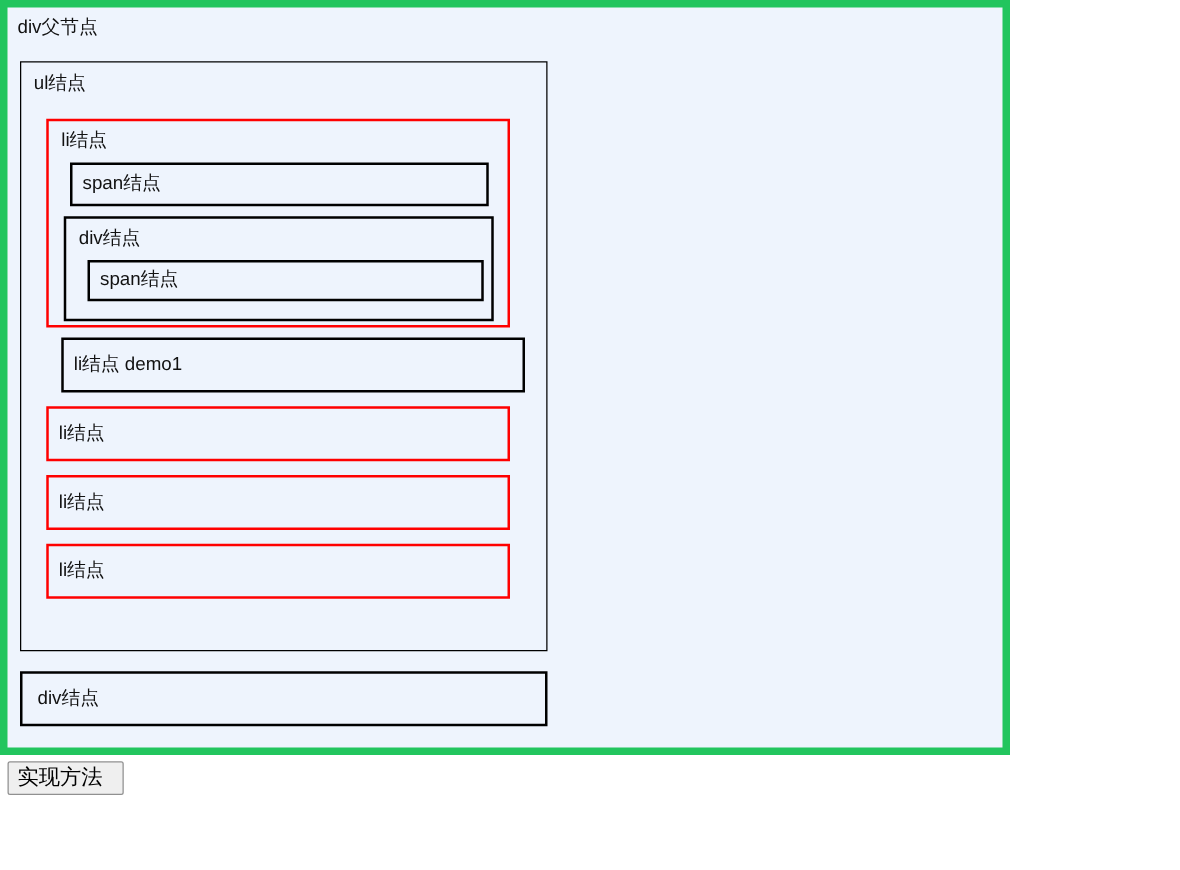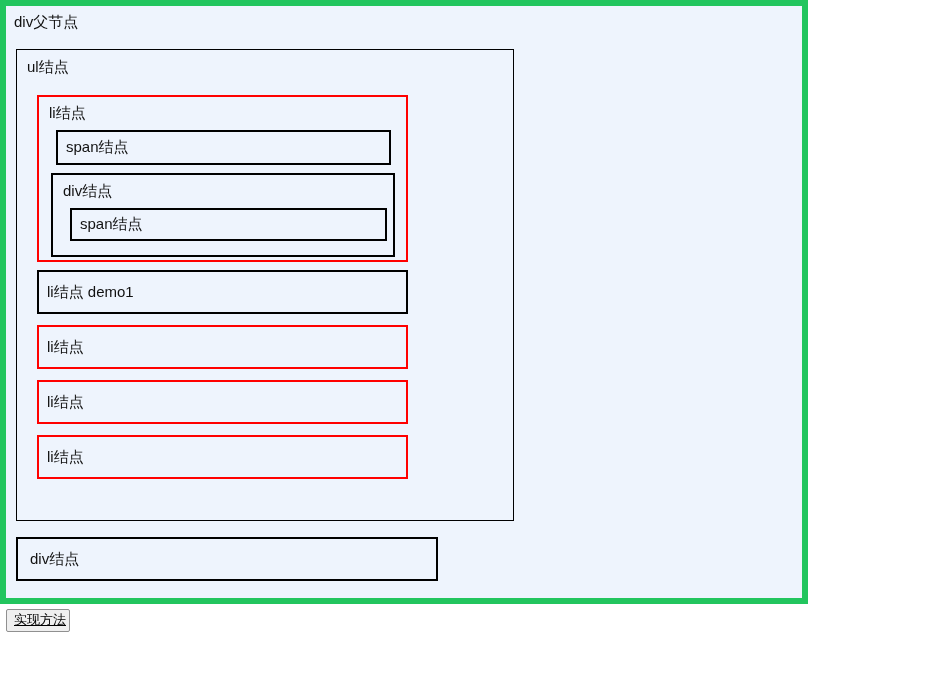--- a/index.html
+++ b/index.html
@@ -32,21 +32,21 @@
     display: block;
     line-height: 1.35;
     white-space: nowrap;
   }
 
   
   .ul-node {
     position: absolute;
     left: 10px;
     top: 43px;
-    width: 498px;
+    width: 422px;
     height: 472px;
     box-sizing: border-box;
     border: 1px solid #000000;
     background: #eef4fd;
     padding: 7px 0 0 10px;
   }
 
   
   .li-node-nested {
     position: absolute;
@@ -96,21 +96,21 @@
   
   .li-plain {
     position: absolute;
     left: 20px;
     width: 371px;
     height: 44px;
     box-sizing: border-box;
     background: #eef4fd;
     padding: 10px 0 0 8px;
   }
-  .li-plain.black { border: 2px solid #000000; }
+  .li-plain.black { border: 2px solid #000000; margin-left: 12px; }
   .li-plain.red   { border: 2px solid #ff0000; }
 
   .li-pos-1 { top: 220px; }
   .li-pos-2 { top: 275px; }
   .li-pos-3 { top: 330px; }
   .li-pos-4 { top: 385px; }
 
   
   .div-node-bottom {
     position: absolute;
@@ -123,29 +123,28 @@
     background: #eef4fd;
     padding: 10px 0 0 12px;
   }
 
   
   .action-button {
     position: absolute;
     left: 6px;
     top: 609px;
     font-family: "Liberation Sans", "DejaVu Sans", sans-serif;
-    font-size: 13px;
+    font-size: 17px;
     color: #000000;
     background: #efefef;
     border: 1px solid #909090;
     border-radius: 2px;
-    padding: 2px 3px 3px 7px;
+    padding: 2px 16px 3px 7px;
     line-height: 1.2;
     cursor: pointer;
-    text-decoration: underline;
   }
 </style>
 </head>
 <body>
 
 <div class="parent-div">
   <span class="node-label">div父节点</span>
 
   <div class="ul-node">
     <span class="node-label">ul结点</span>

